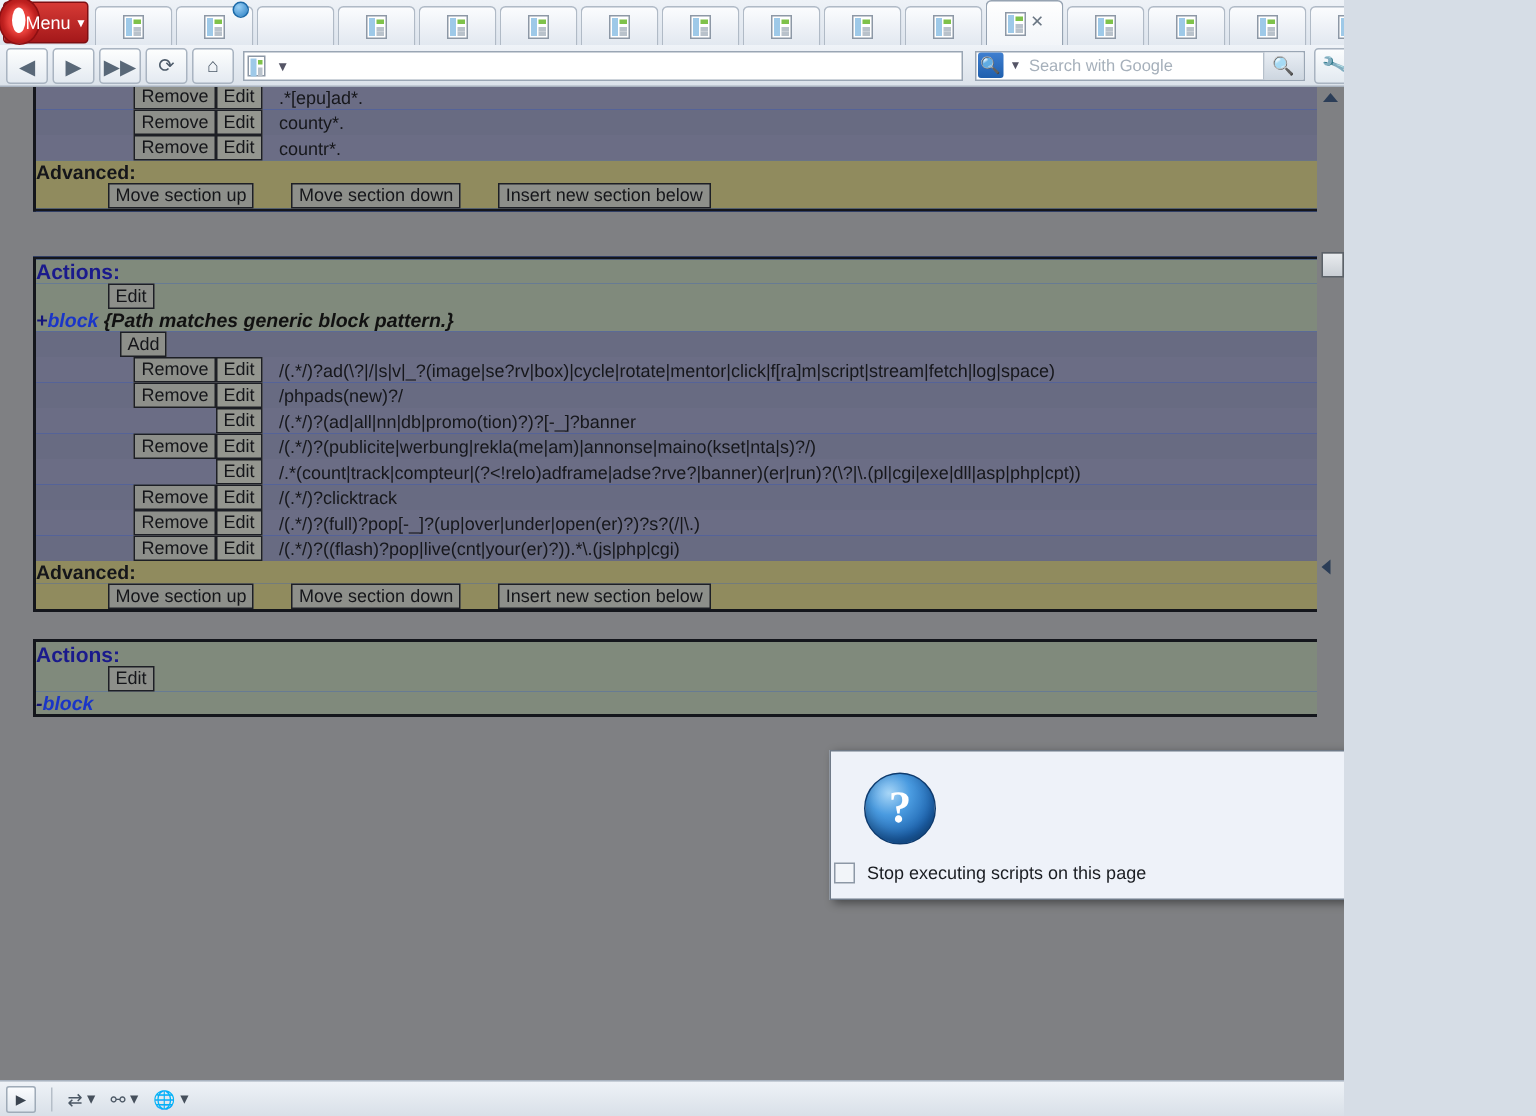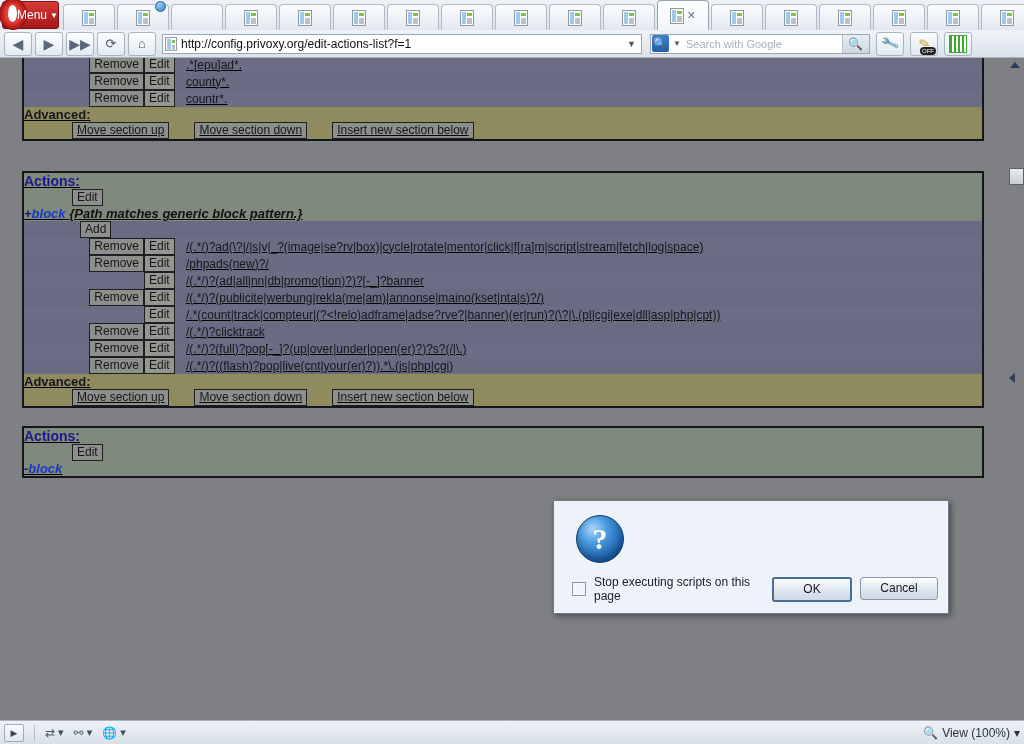--- a/index.html
+++ b/index.html
@@ -3,21 +3,21 @@
 <meta charset="utf-8">
 <style>
   html,body{margin:0;padding:0;}
   body{
     width:1024px;height:744px;overflow:hidden;
     font-family:"Liberation Sans",sans-serif;
     font-size:12px;
     background:#d6dde6;
     -webkit-font-smoothing:none;
   }
-  .app{position:relative;width:1024px;height:744px;overflow:hidden;}
+  .app{position:relative;width:896px;height:744px;overflow:hidden;}
 
   
   .tabbar{
     position:absolute;left:0;top:0;width:1024px;height:30px;
     background:linear-gradient(#eef2f7,#dde4ed);
     border-bottom:1px solid #9aa6b4;
     display:flex;align-items:flex-end;
   }
   .menu-btn{
     width:75px;height:26px;margin-left:2px;margin-bottom:1px;
@@ -141,21 +141,21 @@
   .pagearea{
     position:absolute;left:0;top:58px;width:1024px;height:662px;
     background:#7f8083;overflow:hidden;
   }
   .content{
     position:absolute;left:0;top:0;width:1006px;
     padding:0;
   }
   .dim{ }
   .sec{
-    margin:0 22px 0 22px;border:2px solid #14161c;background:#1d4ed8;text-decoration:underline;
+    margin:0 22px 0 22px;border:2px solid #14161c;background:#1d4ed8;
   }
   .sec.top{ border-top:none;margin-bottom:18px;}
   .sec.mid{margin-bottom:18px;}
   table.t{border-collapse:collapse;width:100%;font-size:12px;color:#1b1b1b;}
   table.t td{padding:0;vertical-align:middle;}
   .rowA{background:#6b6d85;}
   .rowB{background:#686b82;}
   .hdrblue{background:#6f7188;}
   .greenish{background:#808a7c;}
   .olive{background:#908b5e;}
@@ -236,21 +236,21 @@
   .dlg-msgs{flex:1;padding-top:6px;}
   .dlg-host{color:#1a1d22;margin-bottom:12px;}
   .dlg-prompt{color:#1a1d22;margin-bottom:10px;}
   .dlg-input{
     width:280px;height:18px;background:#fff;border:1px solid #8d98a6;
     margin-left:8px;padding:1px 3px;box-sizing:border-box;
     font-size:12px;color:#111;display:flex;align-items:center;
   }
   .dlg-input .selhl{background:#cfd6de;}
   .dlg-foot{
-    display:flex;align-items:center;padding:6px 10px 10px 18px;gap:8px;
+    display:flex;align-items:center;padding:6px 10px 10px 2px;gap:8px;
   }
   .chk{
     width:12px;height:12px;background:#f2f5f9;border:1px solid #8d98a6;flex:none;
   }
   .chklbl{color:#1a1d22;font-size:12px;}
   .dlgbtns{margin-left:auto;display:flex;gap:8px;}
   .dbtn{
     width:76px;height:21px;background:linear-gradient(#fdfefe,#dde5ee 55%,#cfd9e4);
     border:1px solid #8d98a6;border-radius:3px;
     display:flex;align-items:center;justify-content:center;
@@ -353,21 +353,20 @@
       </div>
     <div class="navbtn">
         <span>⟳</span>
       </div>
     <div class="navbtn">
         <span>⌂</span>
       </div>
 
     <div class="urlwrap">
       <span class="pageicon"></span>
-      <span class="urltext">http://config.privoxy.org/edit-actions-list?f=1</span>
       <span class="urldrop">▼</span>
     </div>
 
     <div class="searchwrap">
       <span class="gicon">🔍</span>
       <span class="gcarat">▼</span>
       <span class="searchph">Search with Google</span>
       <span class="searchgo">🔍</span>
     </div>
 
@@ -530,24 +529,20 @@
     <div class="vleftarr"></div>
   </div>
 
   <div class="dlg">
     <div class="dlg-body">
       <div class="qmark">?</div>
     </div>
     <div class="dlg-foot">
       <span class="chk"></span>
       <span class="chklbl">Stop executing scripts on this page</span>
-      <span class="dlgbtns">
-        <span class="dbtn def">OK</span>
-        <span class="dbtn">Cancel</span>
-      </span>
     </div>
   </div>
 
   <div class="hscroll">
     <div class="sbtn">
         <span>▶</span>
       </div>
     <div class="sep"></div>
     <div class="statitem">
         <span class="gl">⇄</span>

